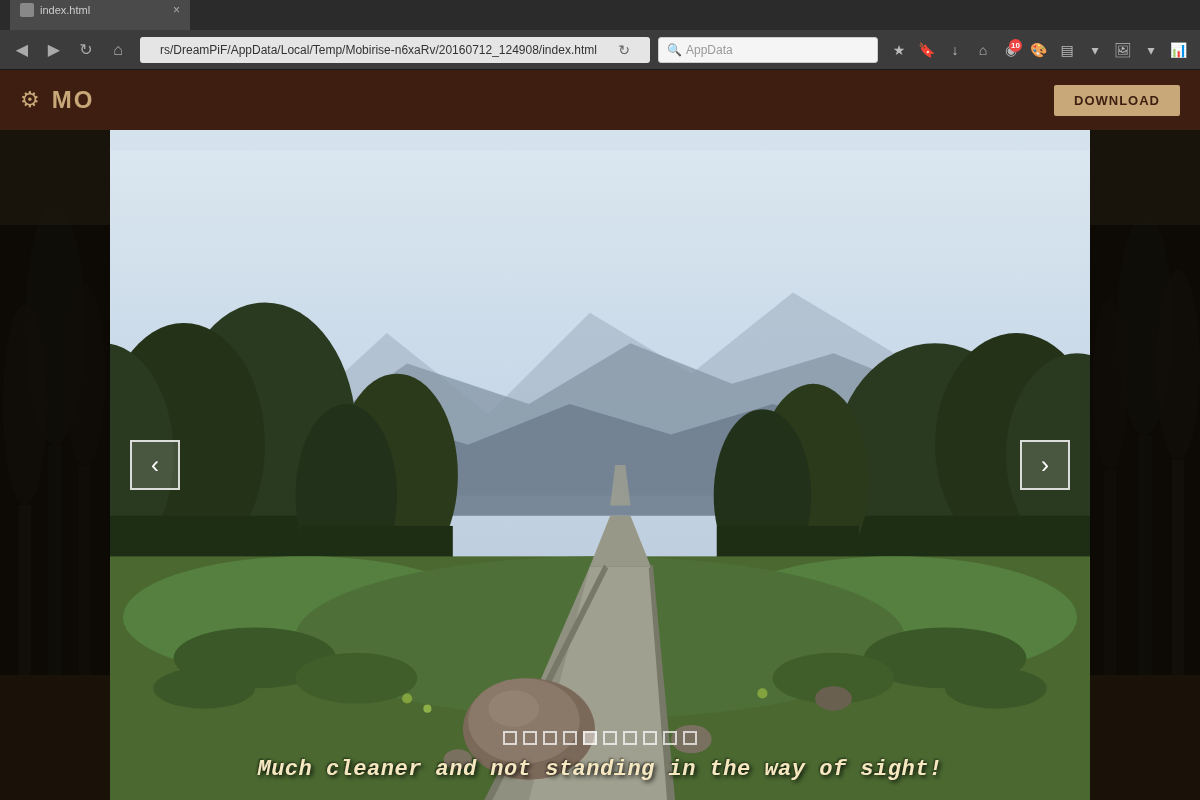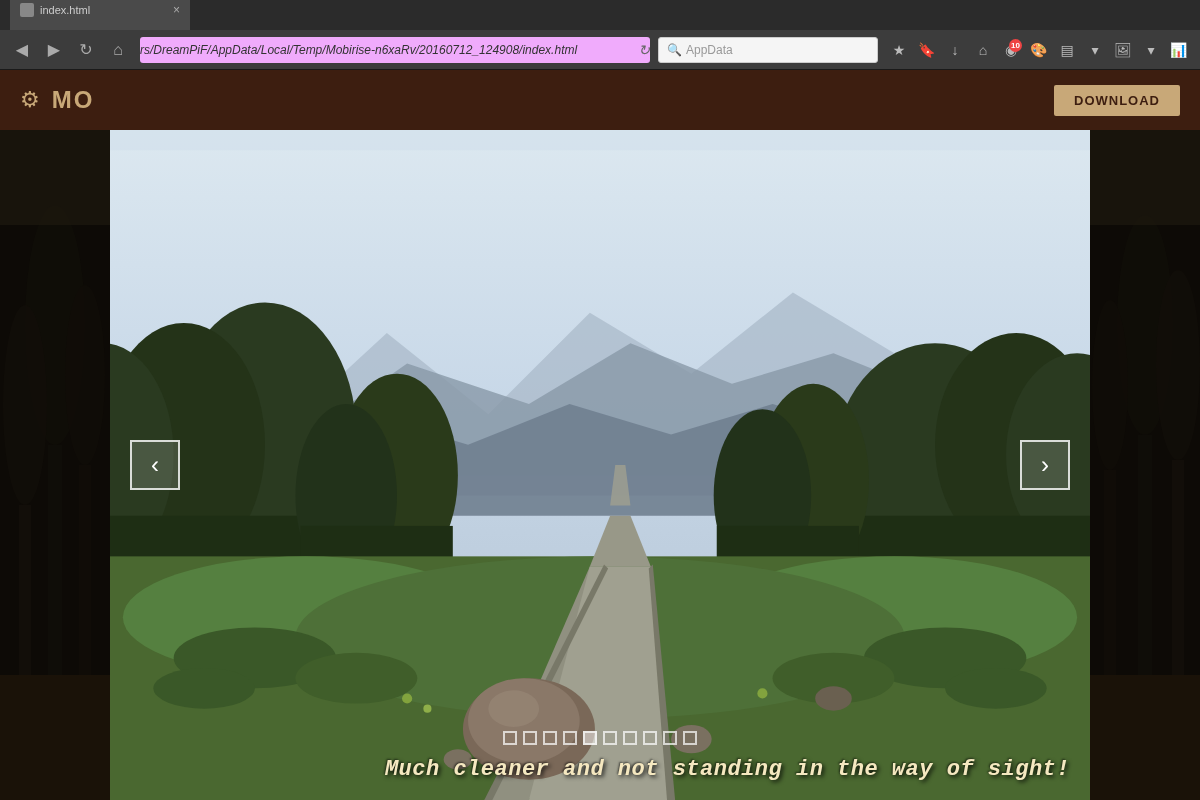--- a/index.html
+++ b/index.html
@@ -69,30 +69,29 @@
       cursor: pointer;
       border-radius: 50%;
       display: flex;
       align-items: center;
       justify-content: center;
     }
 
     .address-bar {
       flex: 1;
       height: 26px;
-      background: #f0abfc;
+      background: #e5e5e5;
       border-radius: 3px;
       display: flex;
       align-items: center;
-      padding: 0 0;
+      padding: 0 20px;
       font-size: 12px;
       color: #333;
       margin: 0 4px;
       gap: 6px;
-      font-style: italic;
     }
 
     .address-text {
       flex: 1;
       font-size: 12px;
       color: #333;
     }
 
     .search-bar {
       width: 220px;
@@ -292,21 +291,21 @@
     .dot.active {
       background: rgba(255,255,255,0.5);
     }
 
     
     .slide-caption {
       position: absolute;
       bottom: 10px;
       left: 0;
       right: 0;
-      text-align: right;
+      text-align: center;
       padding: 8px 20px;
       z-index: 10;
     }
 
     .caption-text {
       font-family: 'Courier New', monospace;
       font-size: 22px;
       font-weight: bold;
       font-style: italic;
       color: #f5e8c0;

